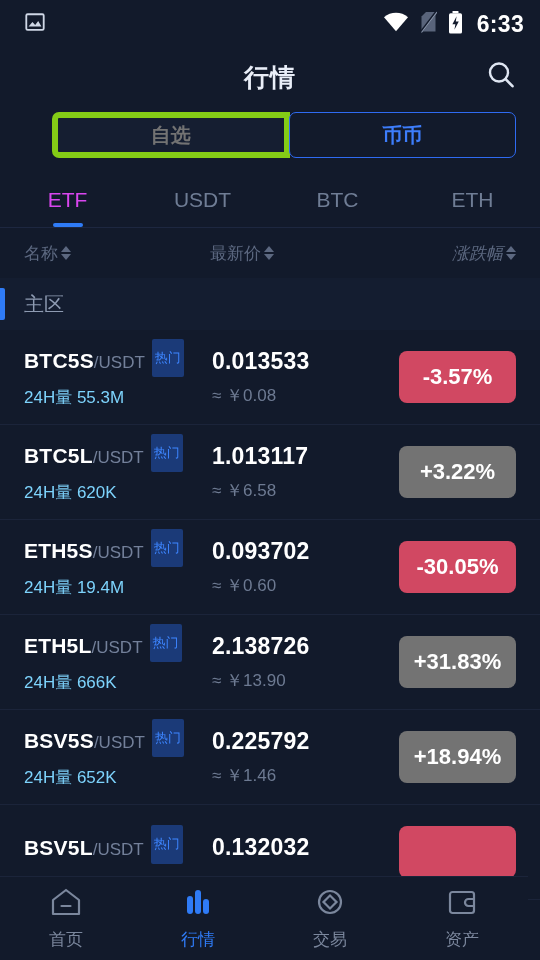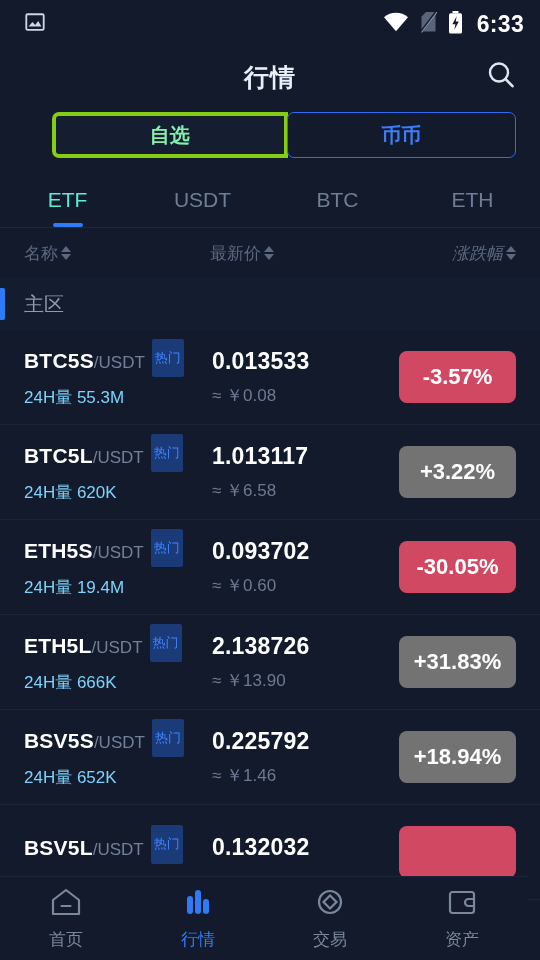--- a/index.html
+++ b/index.html
@@ -51,42 +51,42 @@
     padding: 6px 24px 14px 24px;
     display: flex;
   }
   .segment {
     display: flex; width: 100%; height: 46px;
     border-radius: 7px; overflow: visible;
   }
   .seg-item {
     flex: 1; display: flex; align-items: center; justify-content: center;
     font-size: 20px; font-weight: 600;
-    border: 4px solid #84cc16;
-    color: #86efac; background: #151e31; margin-left: 28px;
+    border: 6px solid #84cc16;
+    color: #737373; background: #151e31; margin-left: 28px;
   }
   .seg-item:first-child { border-radius: 7px 0 0 7px; }
   .seg-item:last-child  { border-radius: 0 7px 7px 0; text-align: center; }
   .seg-item.active {
     color: #3d7dfb; border: 1px solid #2f6bf2;
     background: #121a2b; border-radius: 7px;
     margin-left: -1px; position: relative; z-index: 2;
   }
 
   
   .tabs {
     display: flex; height: 56px; flex: 0 0 56px;
     border-bottom: 1px solid #1d2740;
   }
   .tab {
     flex: 1; position: relative;
     display: flex; align-items: center; justify-content: center;
     font-size: 21px; color: #6f7d95; font-weight: 400;
   }
-  .tab.active { color: #5eead4; font-weight: 500; }
+  .tab.active { color: #d946ef; font-weight: 500; }
   .tab.active::after {
     content: ""; position: absolute; bottom: 0; left: 50%;
     transform: translateX(-50%);
     width: 30px; height: 4px; border-radius: 2px; background: #2f7bf6;
   }
 
   
   .colheads {
     height: 50px; flex: 0 0 50px;
     display: flex; align-items: center;

